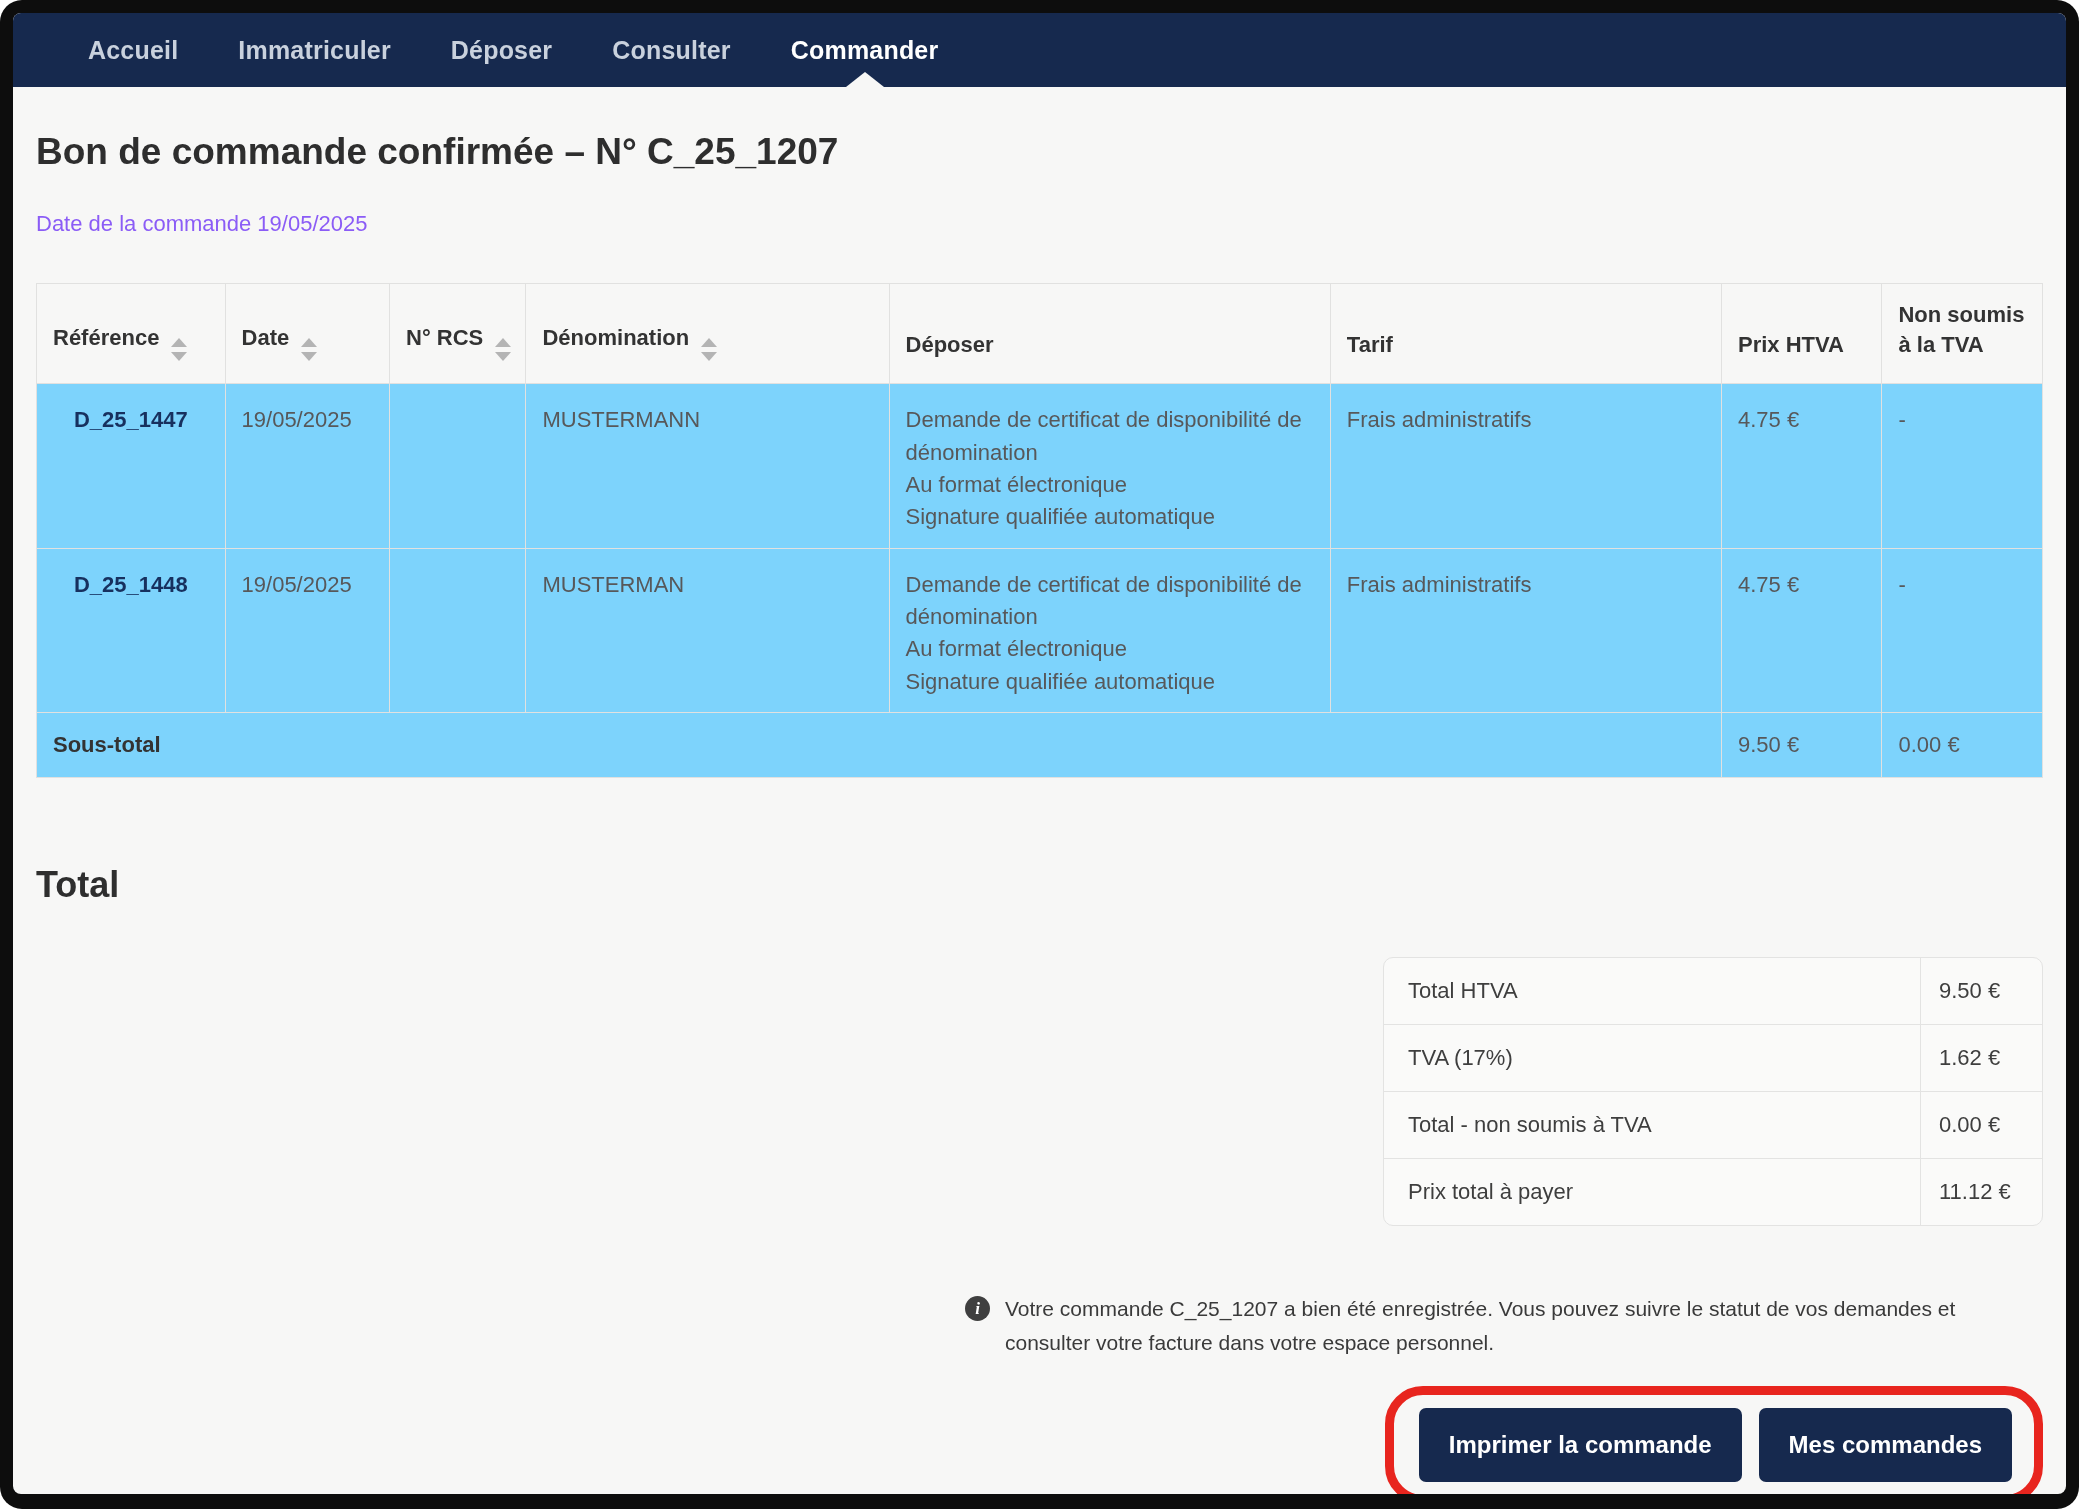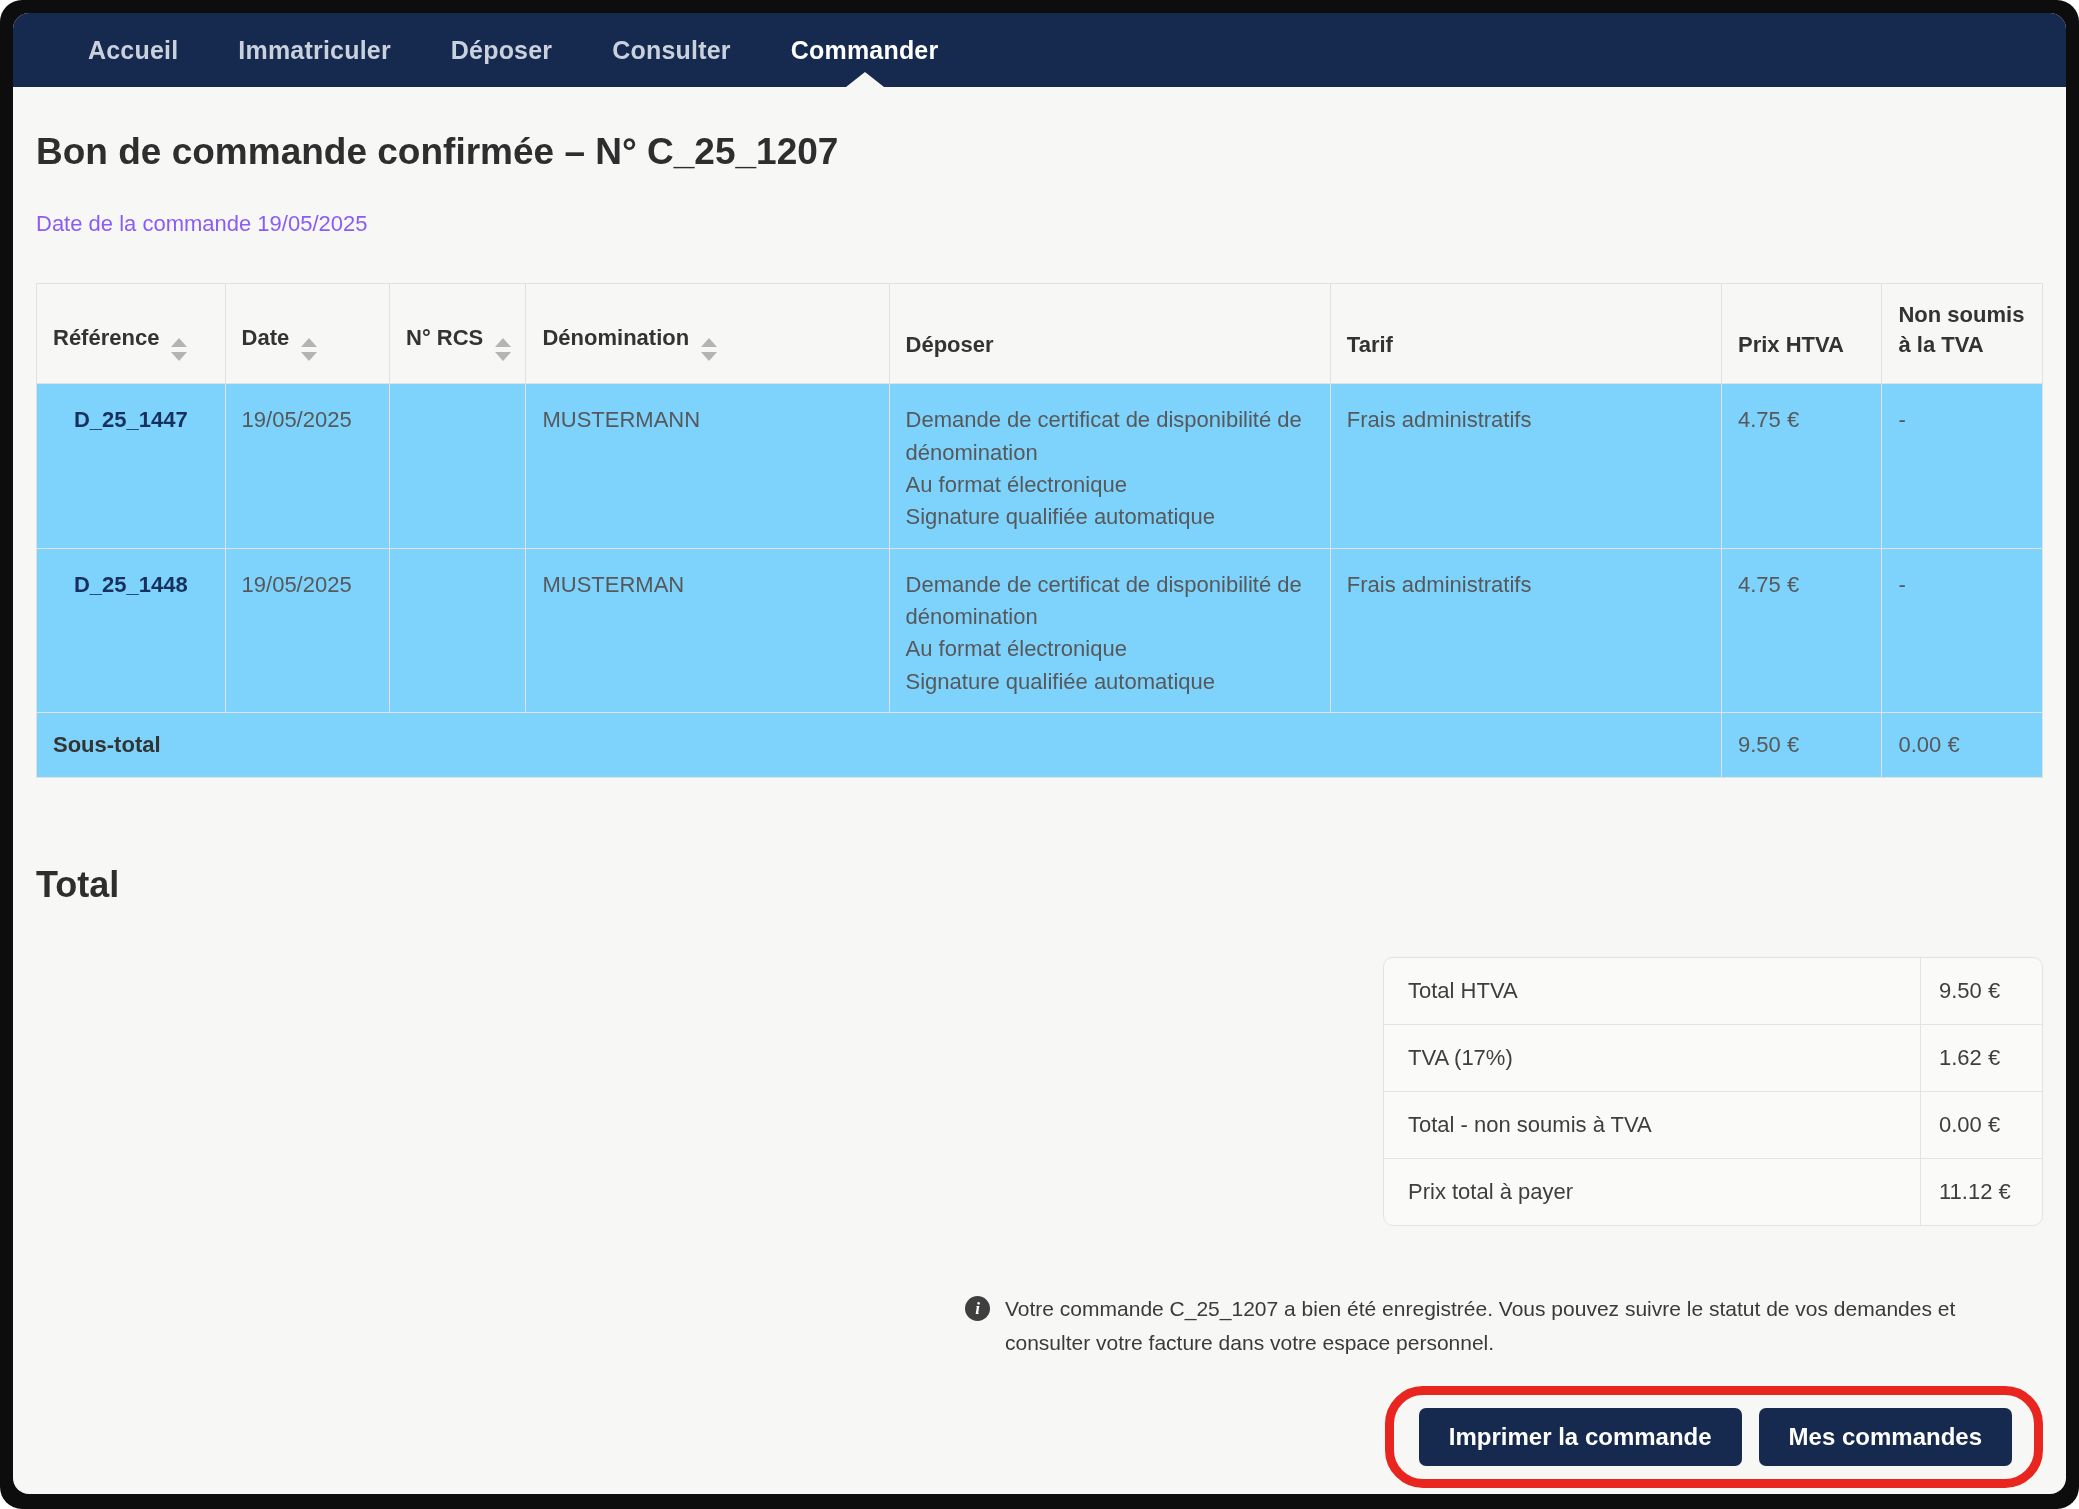--- a/index.html
+++ b/index.html
@@ -13,21 +13,21 @@
   #screen {
     position: absolute; inset: 0;
     width: 2079px; height: 1509px;
     background: #0d0d0d;
     border-radius: 22px;
     padding: 13px 13px 15px 13px;
   }
   .app {
     width: 100%; height: 100%;
     background: #f7f7f6;
-    border-radius: 16px;
+    border-radius: 8px;
     overflow: hidden;
     display: flex; flex-direction: column;
   }
   
   .nav {
     height: 74px; flex: none;
     background: #16294e;
     display: flex; align-items: stretch;
     padding-left: 75px; gap: 60px;
   }
@@ -133,21 +133,21 @@
   .info-icon::before { content: "i"; }
   
   .actions-row { display: flex; justify-content: flex-end; margin-top: 26px; }
   .red-annotation {
     border: 9px solid #e8251e;
     border-radius: 38px;
     padding: 13px 22px 13px 25px;
     display: flex; gap: 17px; align-items: center;
   }
   .btn {
-    height: 58px; padding: 0 30px;
+    height: 74px; padding: 0 30px;
     background: #16294e; color: #ffffff;
     border: none; border-radius: 7px;
     font-family: "Liberation Sans", sans-serif;
     font-size: 24px; font-weight: 700;
     display: flex; align-items: center;
     cursor: pointer; white-space: nowrap;
   }
 </style>
 </head>
 <body>

